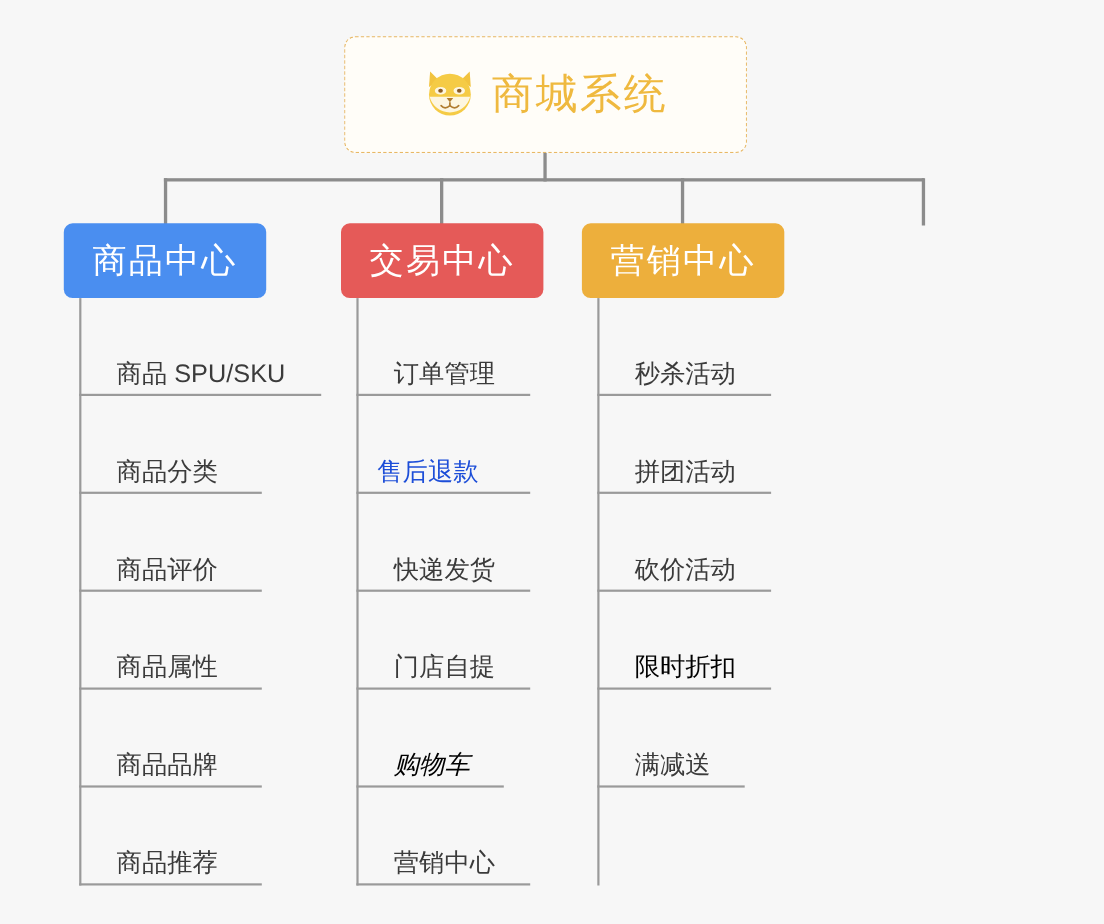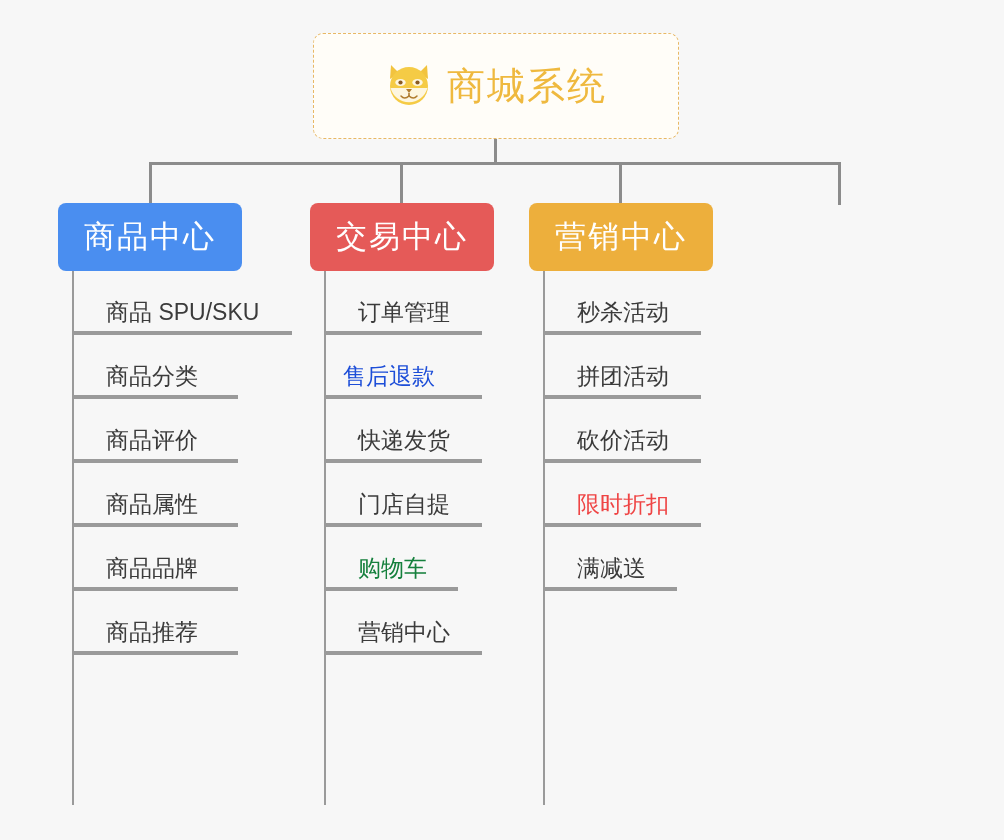--- a/index.html
+++ b/index.html
@@ -81,25 +81,25 @@
     width: 2px;
     background: #9a9a9a;
   }
 
   .leaf-list {
     position: relative;
     margin-top: 0;
   }
   .leaf {
     position: relative;
-    height: 64px;
+    height: 89px;
     box-sizing: border-box;
     display: flex;
     align-items: flex-end;
-    border-bottom: 4px solid #0369a1;
+    border-bottom: 2px solid #0369a1;
   }
   .leaf-label {
     font-size: 23px;
     color: #3b3b3b;
     white-space: nowrap;
     padding-left: 34px;
     padding-bottom: 6px;
     line-height: 1.1;
   }
 </style>
@@ -174,21 +174,21 @@
       <div class="leaf" style="width: 158px; border-bottom-color: rgb(154, 154, 154);">
         <span class="leaf-label" style="color: #1d4ed8; padding-left: 19px;">售后退款</span>
       </div>
       <div class="leaf" style="width: 158px; border-bottom-color: rgb(154, 154, 154);">
         <span class="leaf-label" style="color: rgb(59, 59, 59);">快递发货</span>
       </div>
       <div class="leaf" style="width: 158px; border-bottom-color: rgb(154, 154, 154);">
         <span class="leaf-label" style="color: rgb(59, 59, 59);">门店自提</span>
       </div>
       <div class="leaf" style="width: 134px; border-bottom-color: rgb(154, 154, 154);">
-        <span class="leaf-label" style="color: #15803d;">购物车</span>
+        <span class="leaf-label" style="color: #000000; font-style: italic;">购物车</span>
       </div>
       <div class="leaf" style="width: 158px; border-bottom-color: rgb(154, 154, 154);">
         <span class="leaf-label" style="color: rgb(59, 59, 59);">营销中心</span>
       </div>
     </div>
   </div>
 
   <div class="column" style="left:529px; width:200px;">
     <div class="cat-header" style="width: 184px; background: rgb(237, 175, 60);">
       <span>营销中心</span>
@@ -198,21 +198,21 @@
       <div class="leaf" style="width: 158px; border-bottom-color: rgb(154, 154, 154);">
         <span class="leaf-label" style="color: rgb(59, 59, 59);">秒杀活动</span>
       </div>
       <div class="leaf" style="width: 158px; border-bottom-color: rgb(154, 154, 154);">
         <span class="leaf-label" style="color: rgb(59, 59, 59);">拼团活动</span>
       </div>
       <div class="leaf" style="width: 158px; border-bottom-color: rgb(154, 154, 154);">
         <span class="leaf-label" style="color: rgb(59, 59, 59);">砍价活动</span>
       </div>
       <div class="leaf" style="width: 158px; border-bottom-color: rgb(154, 154, 154);">
-        <span class="leaf-label" style="color: #ef4444; text-align: right;">限时折扣</span>
+        <span class="leaf-label" style="color: #000000; text-align: right;">限时折扣</span>
       </div>
       <div class="leaf" style="width: 134px; border-bottom-color: rgb(154, 154, 154);">
         <span class="leaf-label" style="color: rgb(59, 59, 59);">满减送</span>
       </div>
     </div>
   </div>
 
 
 </div>
 

